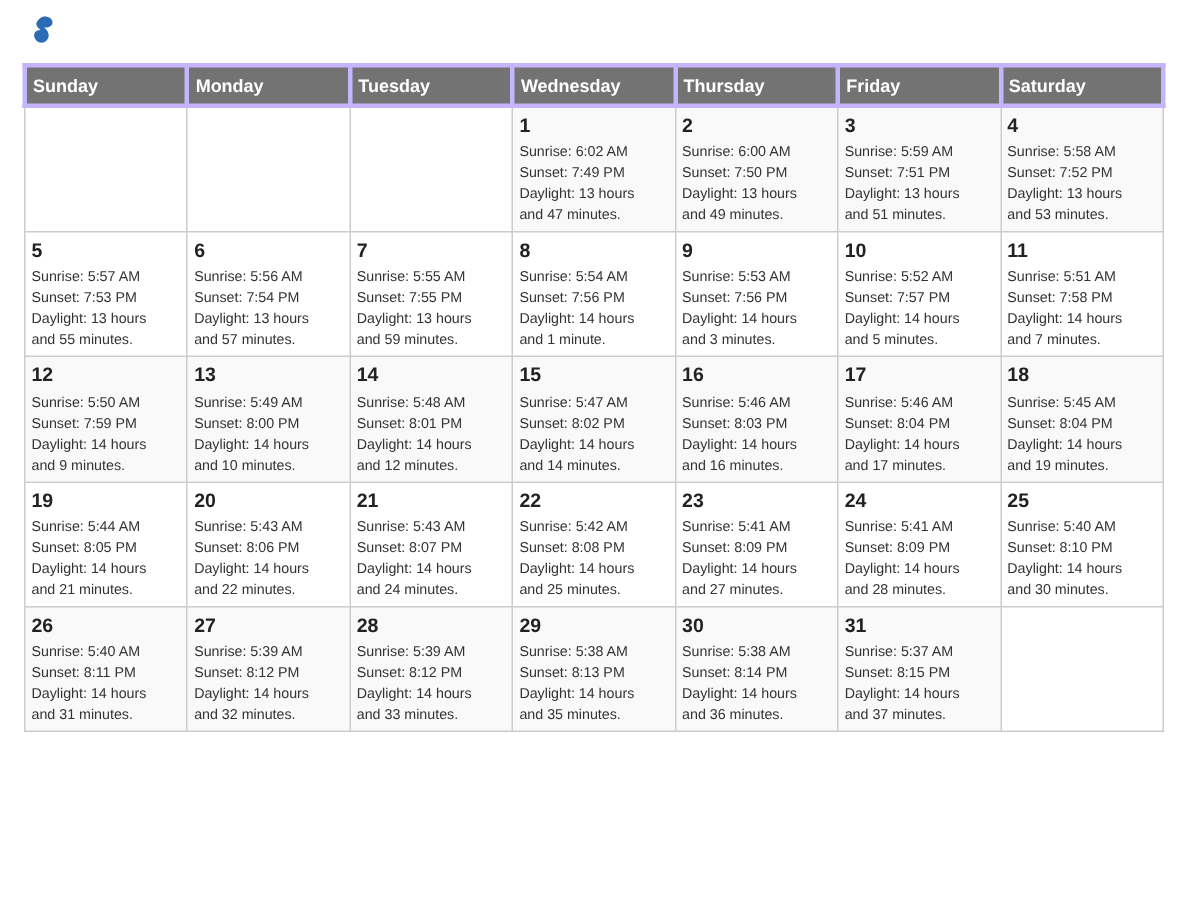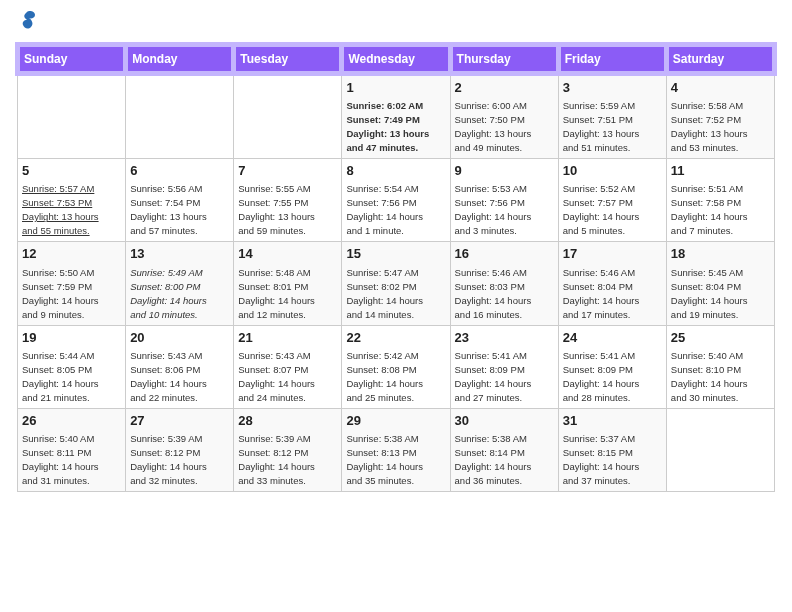--- a/index.html
+++ b/index.html
@@ -51,27 +51,27 @@
     }
     .location {
       font-size: 14px;
       color: #555;
     }
     .calendar {
       width: 100%;
       border-collapse: collapse;
     }
     .calendar th {
-      background: #8b5cf6;
+      background: #737373;
       color: #fff;
       font-size: 12px;
       font-weight: bold;
       padding: 5px 4px;
       text-align: left;
-      border: 5px solid #c4b5fd;
+      border: 3px solid #c4b5fd;
     }
     .calendar td {
       vertical-align: top;
       border: 1px solid #ccc;
       padding: 3px 4px;
       width: calc(100% / 7);
       min-height: 70px;
       background: #fff;
       font-size: 10px;
       color: #333;
@@ -132,39 +132,39 @@
           <th>Thursday</th>
           <th>Friday</th>
           <th>Saturday</th>
         </tr>
     </thead>
     <tbody id="calendar-body">
     <tr>
           <td class="empty-cell"></td>
           <td class="empty-cell"></td>
           <td class="empty-cell"></td>
-          <td><span class="day-number">1</span><span class="day-info" style="white-space: pre-line; font-weight: bold;">Sunrise: 6:02 AM
+          <td><span class="day-number">1</span><span class="day-info" style="white-space: pre-line;">Sunrise: 6:02 AM
 Sunset: 7:49 PM
 Daylight: 13 hours
 and 47 minutes.</span></td>
           <td><span class="day-number">2</span><span class="day-info" style="white-space: pre-line;">Sunrise: 6:00 AM
 Sunset: 7:50 PM
 Daylight: 13 hours
 and 49 minutes.</span></td>
           <td><span class="day-number">3</span><span class="day-info" style="white-space: pre-line;">Sunrise: 5:59 AM
 Sunset: 7:51 PM
 Daylight: 13 hours
 and 51 minutes.</span></td>
           <td><span class="day-number">4</span><span class="day-info" style="white-space: pre-line;">Sunrise: 5:58 AM
 Sunset: 7:52 PM
 Daylight: 13 hours
 and 53 minutes.</span></td>
         </tr>
         <tr>
-          <td><span class="day-number">5</span><span class="day-info" style="white-space: pre-line; text-decoration: underline;">Sunrise: 5:57 AM
+          <td><span class="day-number">5</span><span class="day-info" style="white-space: pre-line;">Sunrise: 5:57 AM
 Sunset: 7:53 PM
 Daylight: 13 hours
 and 55 minutes.</span></td>
           <td><span class="day-number">6</span><span class="day-info" style="white-space: pre-line;">Sunrise: 5:56 AM
 Sunset: 7:54 PM
 Daylight: 13 hours
 and 57 minutes.</span></td>
           <td><span class="day-number">7</span><span class="day-info" style="white-space: pre-line;">Sunrise: 5:55 AM
 Sunset: 7:55 PM
 Daylight: 13 hours
@@ -184,21 +184,21 @@
           <td><span class="day-number">11</span><span class="day-info" style="white-space: pre-line;">Sunrise: 5:51 AM
 Sunset: 7:58 PM
 Daylight: 14 hours
 and 7 minutes.</span></td>
         </tr>
         <tr>
           <td><span class="day-number">12</span><span class="day-info" style="white-space: pre-line;">Sunrise: 5:50 AM
 Sunset: 7:59 PM
 Daylight: 14 hours
 and 9 minutes.</span></td>
-          <td><span class="day-number">13</span><span class="day-info" style="white-space: pre-line; font-style: italic;">Sunrise: 5:49 AM
+          <td><span class="day-number">13</span><span class="day-info" style="white-space: pre-line;">Sunrise: 5:49 AM
 Sunset: 8:00 PM
 Daylight: 14 hours
 and 10 minutes.</span></td>
           <td><span class="day-number">14</span><span class="day-info" style="white-space: pre-line;">Sunrise: 5:48 AM
 Sunset: 8:01 PM
 Daylight: 14 hours
 and 12 minutes.</span></td>
           <td><span class="day-number">15</span><span class="day-info" style="white-space: pre-line;">Sunrise: 5:47 AM
 Sunset: 8:02 PM
 Daylight: 14 hours

